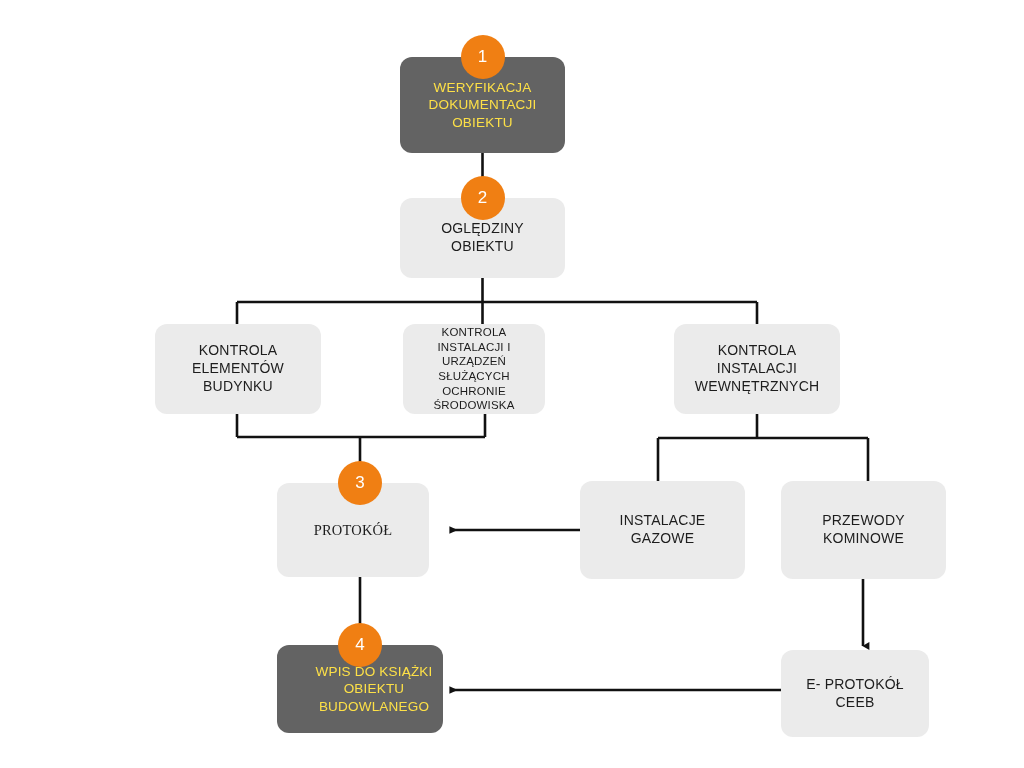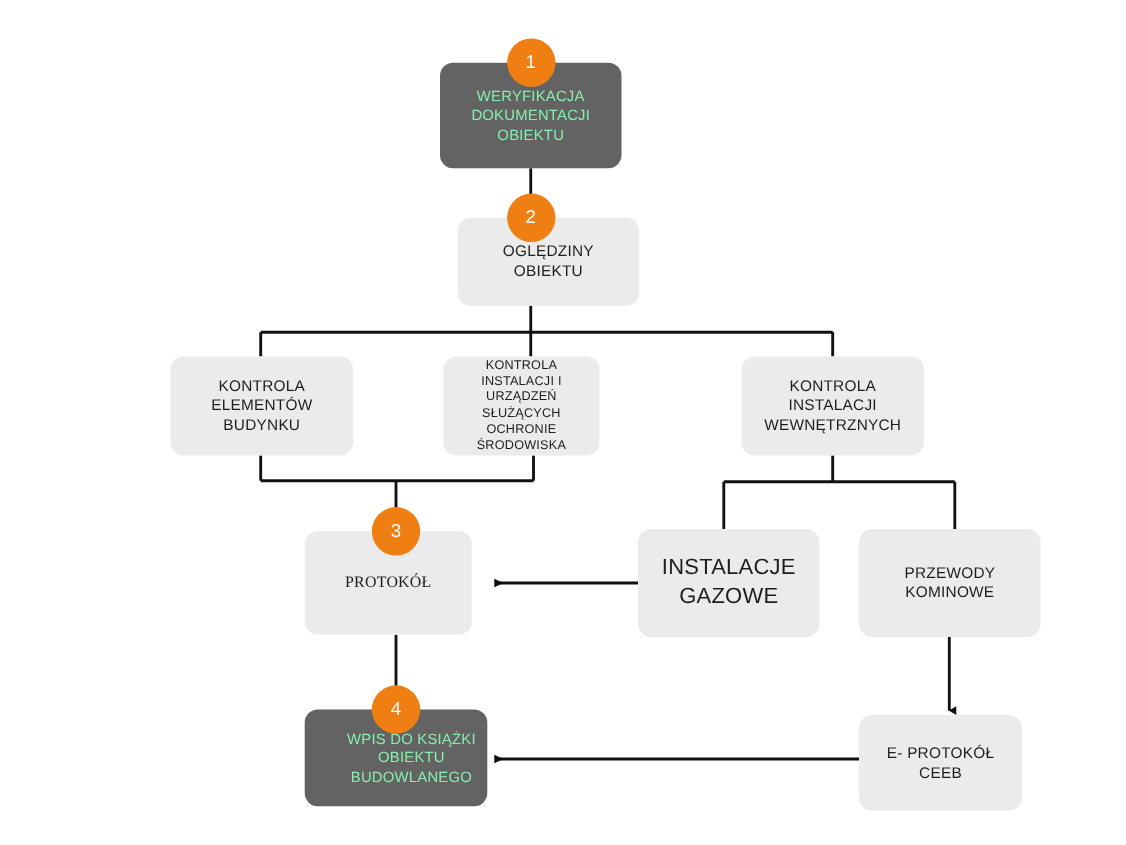--- a/index.html
+++ b/index.html
@@ -40,21 +40,21 @@
     z-index: 2;
   }
   .node .label {
     display: block;
     width: 100%;
     padding: 0 8px;
     white-space: pre-line;
   }
   .node.dark {
     background: #636363;
-    color: #86efac;
+    color: #fde047;
     justify-content: flex-end;
   }
   .node.light {
     background: #ebebeb;
     color: #1d1d1d;
   }
   .badge {
     position: absolute;
     width: 44px;
     height: 44px;
@@ -125,21 +125,21 @@
     </g>
   </svg>
 
   <div id="nodes">
       <div class="node dark" style="left: 400px; top: 57px; width: 165px; height: 96px; font-size: 13.5px;">
         <span class="label">WERYFIKACJA
 DOKUMENTACJI
 OBIEKTU</span>
       </div>
       <div class="badge" style="left: 460.5px; top: 35px;">1</div>
-      <div class="node light" style="left: 400px; top: 198px; width: 165px; height: 80px; font-size: 14px; margin-left: 16px;">
+      <div class="node light" style="left: 400px; top: 198px; width: 165px; height: 80px; font-size: 14px;">
         <span class="label">OGLĘDZINY
 OBIEKTU</span>
       </div>
       <div class="badge" style="left: 460.5px; top: 176px;">2</div>
       <div class="node light" style="left: 155px; top: 324px; width: 166px; height: 90px; font-size: 14px;">
         <span class="label">KONTROLA
 ELEMENTÓW
 BUDYNKU</span>
       </div>
       <div class="node light" style="left: 403px; top: 324px; width: 142px; height: 90px; font-size: 11.5px;">
@@ -150,21 +150,21 @@
       </div>
       <div class="node light" style="left: 674px; top: 324px; width: 166px; height: 90px; font-size: 14px;">
         <span class="label">KONTROLA
 INSTALACJI
 WEWNĘTRZNYCH</span>
       </div>
       <div class="node light" style="left: 277px; top: 483px; width: 152px; height: 94px; font-size: 14.5px; font-family: Liberation Serif, serif;">
         <span class="label">PROTOKÓŁ</span>
       </div>
       <div class="badge" style="left: 338px; top: 461px;">3</div>
-      <div class="node light" style="left: 580px; top: 481px; width: 165px; height: 98px; font-size: 20px;">
+      <div class="node light" style="left: 580px; top: 481px; width: 165px; height: 98px; font-size: 14px;">
         <span class="label">INSTALACJE
 GAZOWE</span>
       </div>
       <div class="node light" style="left: 781px; top: 481px; width: 165px; height: 98px; font-size: 14px; align-items: center;">
         <span class="label">PRZEWODY
 KOMINOWE</span>
       </div>
       <div class="node dark" style="left: 277px; top: 645px; width: 166px; height: 88px; font-size: 13.5px; padding-left: 28px;">
         <span class="label">WPIS DO KSIĄŻKI
 OBIEKTU

